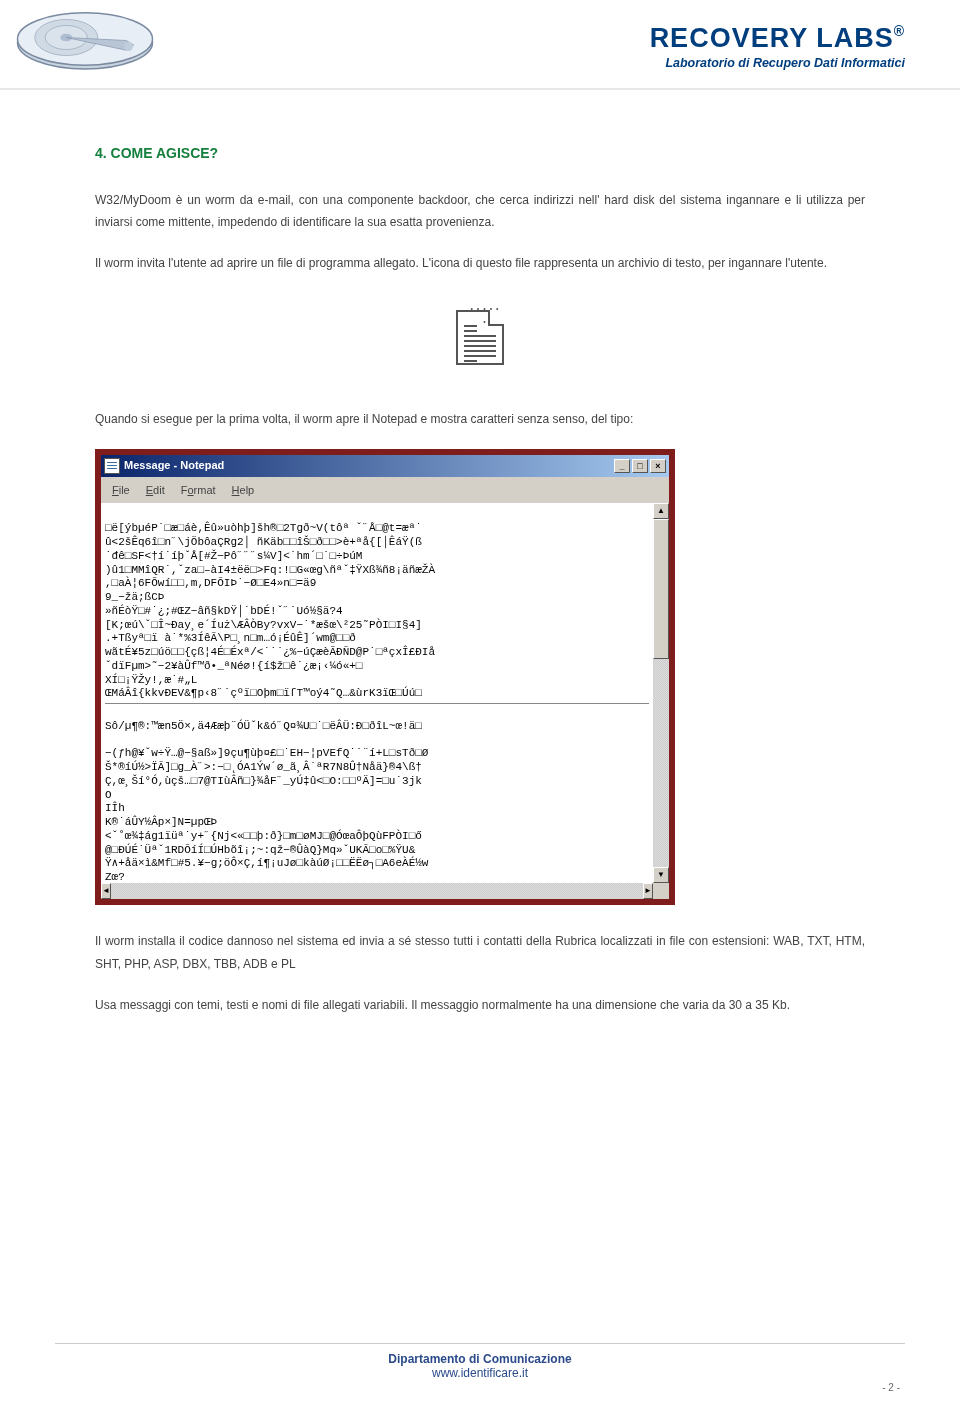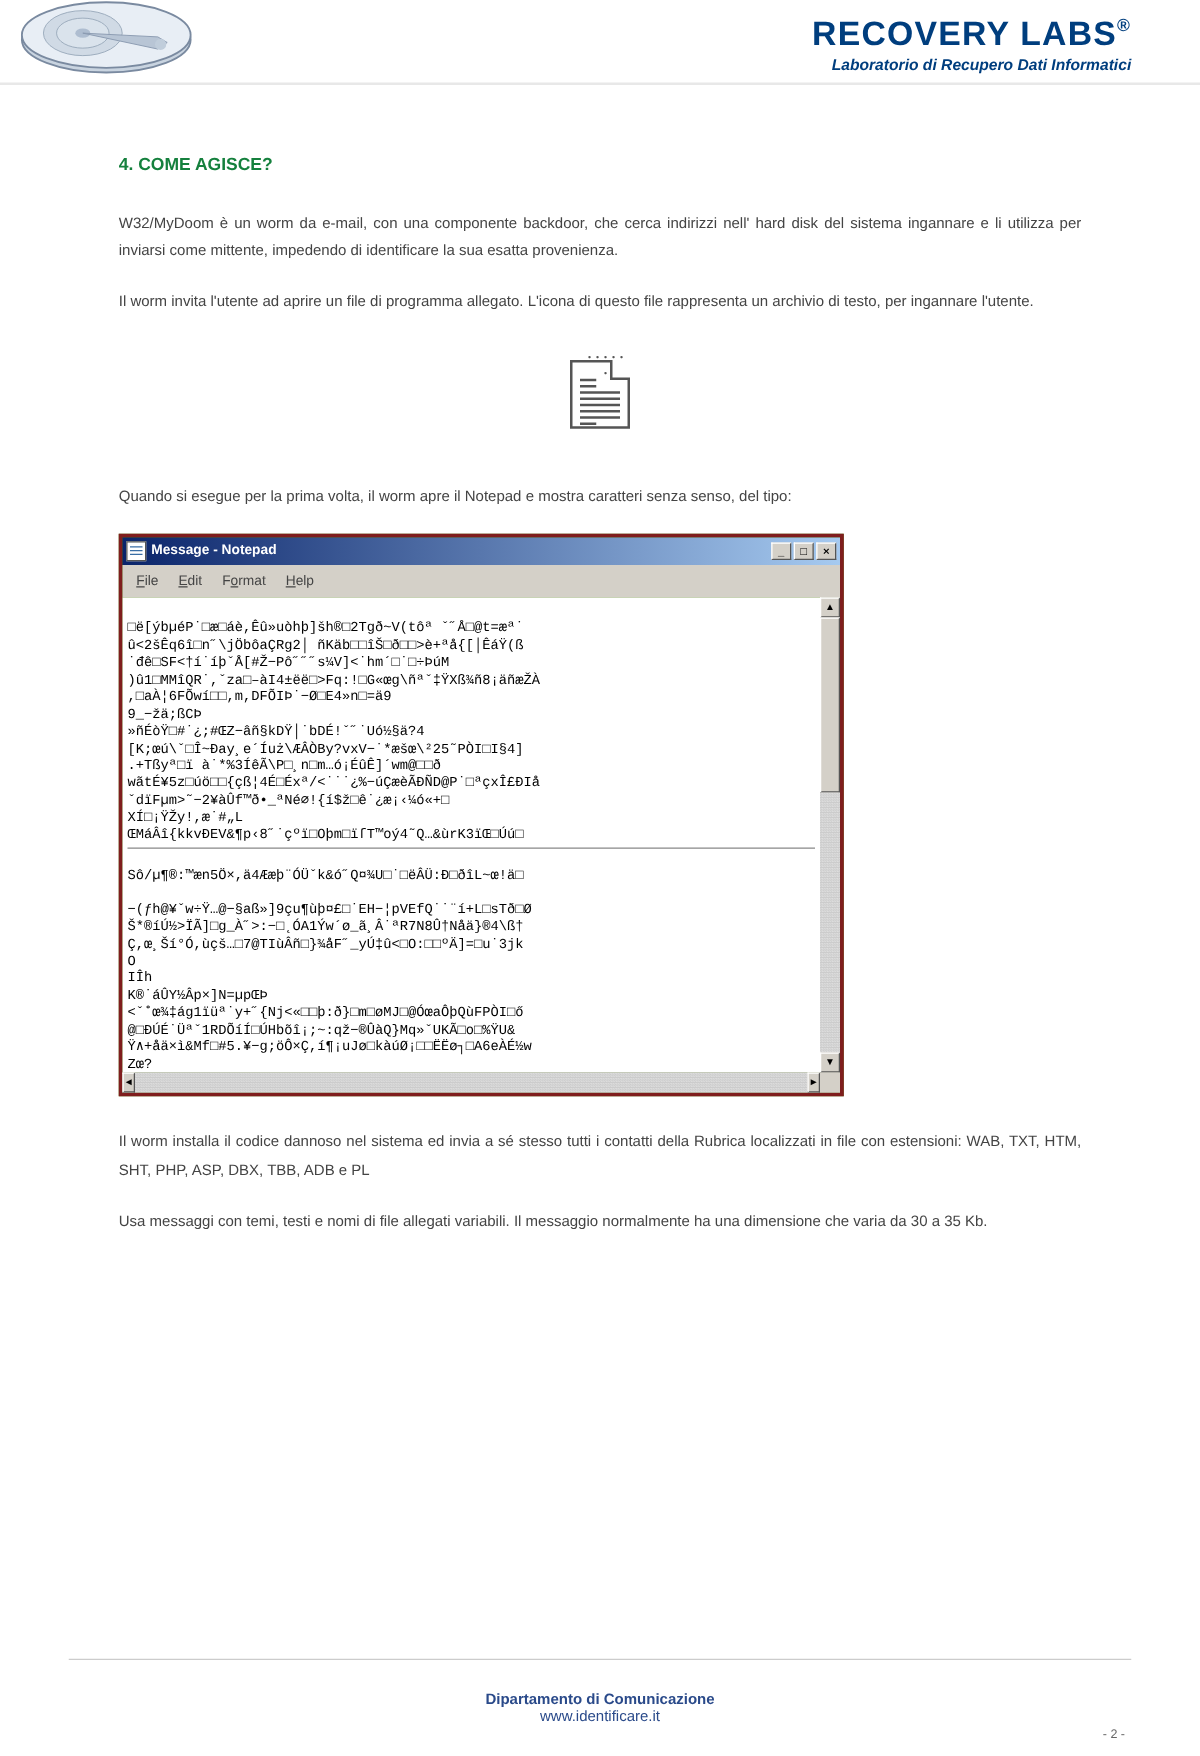--- a/index.html
+++ b/index.html
@@ -9,21 +9,21 @@
     background: #fff;
     font-family: Verdana, Arial, sans-serif;
     position: relative;
     color: #333;
   }
   .header {
     display: flex;
     justify-content: space-between;
     align-items: center;
     padding: 10px 55px 5px 10px;
-    height: 68px;
+    height: 90px;
     border-bottom: 2px solid #e8e8e8;
   }
   .hdd-icon {
     width: 150px;
     height: 75px;
     position: relative;
   }
   .hdd-icon svg { width: 100%; height: 100%; }
   .brand {
     text-align: right;
@@ -89,22 +89,22 @@
     left: 6px; top: 10px; right: 6px;
   }
   .file-icon .lines div {
     height: 2px;
     background: #555;
     margin: 3px 0;
   }
   .file-icon .lines .short { width: 40%; }
   .notepad-window {
     width: 580px;
-    border: 3px solid #7f1d1d;
-    background: #4d7c0f;
+    border: 6px solid #7f1d1d;
+    background: #701a75;
     font-family: "Tahoma", sans-serif;
     margin: 5px 0 25px 0;
   }
   .titlebar {
     background: linear-gradient(to right, #0a246a, #a6caf0);
     color: #fff;
     display: flex;
     align-items: center;
     padding: 2px 3px;
     height: 22px;
@@ -201,21 +201,21 @@
   .hscroll .sb-track { flex: 1; }
   .hscroll .corner { width: 16px; background: #d4d0c8; }
   .footer {
     position: absolute;
     bottom: 25px;
     left: 0; right: 0;
     text-align: center;
     font-size: 12px;
     color: #2a4a8a;
     border-top: 1px solid #ccc;
-    padding-top: 24px;
+    padding-top: 8px;
     margin: 0 55px;
   }
   .footer .dept { font-weight: bold; }
   .page-num {
     position: absolute;
     bottom: 12px;
     right: 60px;
     font-size: 10px;
     color: #666;
   }

